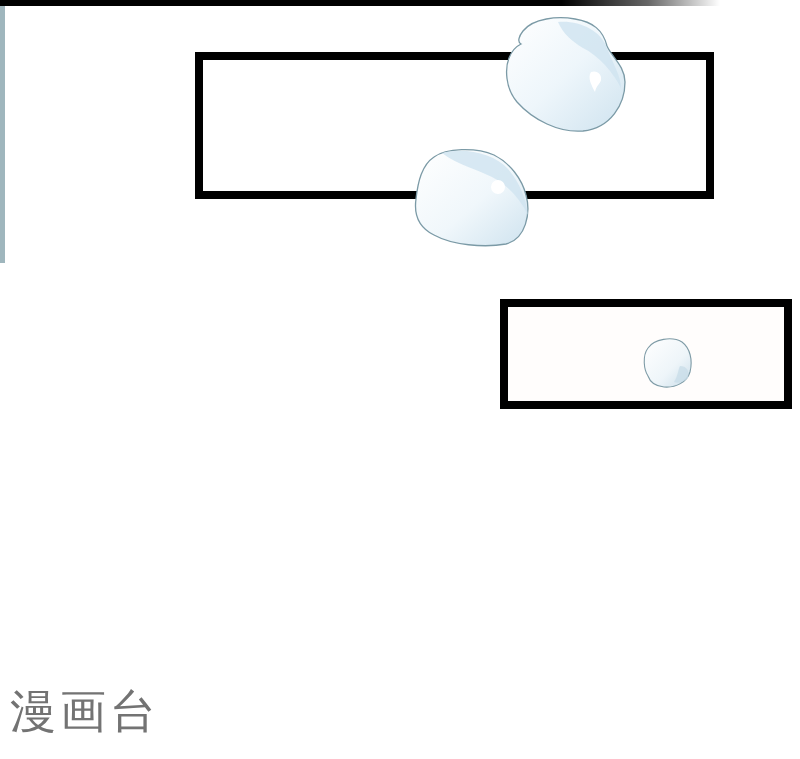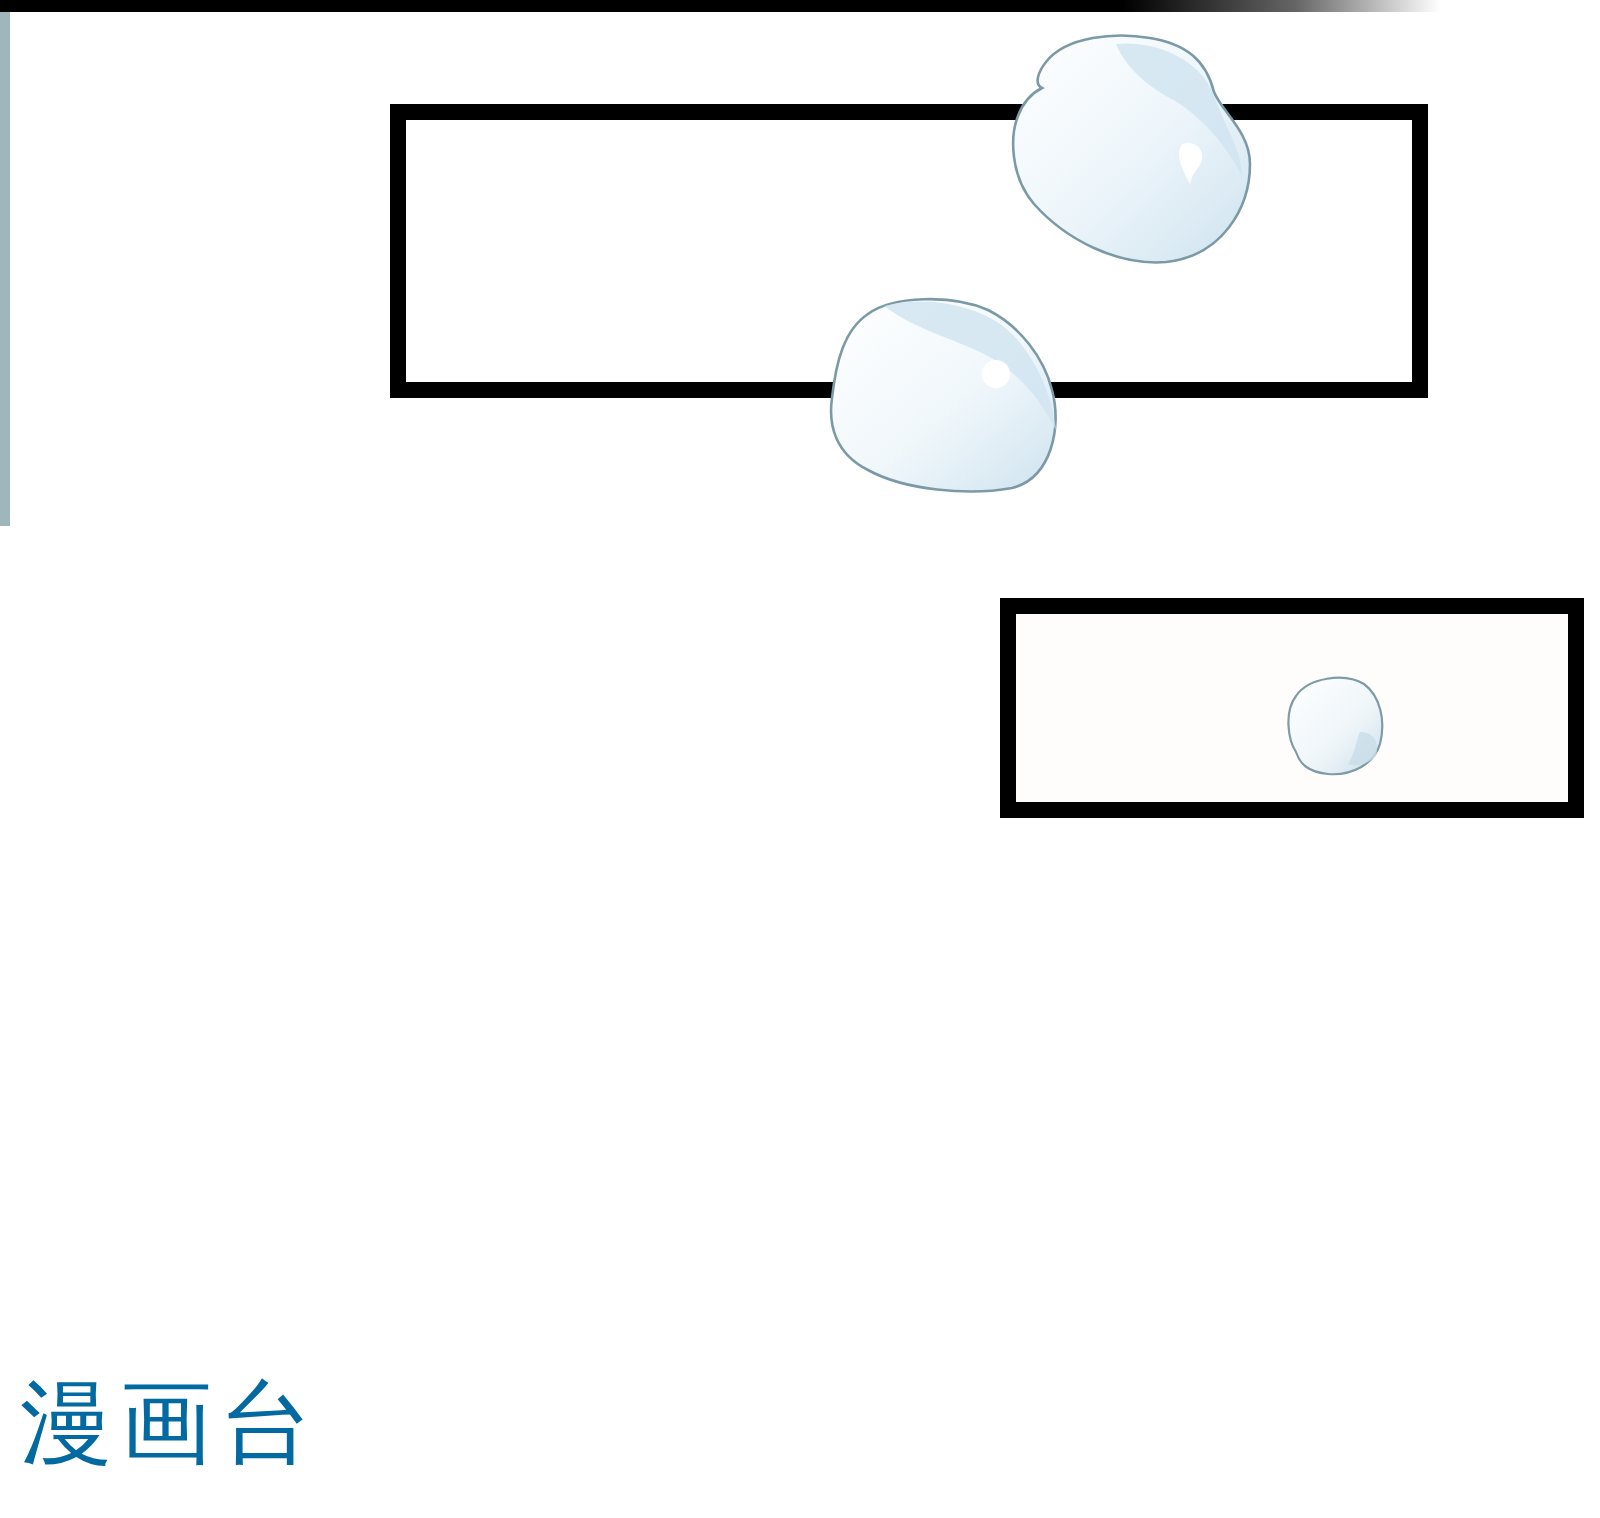--- a/index.html
+++ b/index.html
@@ -17,21 +17,21 @@
       background: #9fb6bd;
     }
     .panel-box {
       position: absolute; box-sizing: border-box; border: 8px solid #000; background: #fff;
     }
     .box1 { left: 195px; top: 52px; width: 519px; height: 147px; }
     .box2 { left: 500px; top: 299px; width: 292px; height: 110px; background: #fffdfc; }
     svg.drop { position: absolute; overflow: visible; }
     .watermark {
       position: absolute; left: 10px; top: 688px;
-      font-size: 46px; letter-spacing: 4px; color: #0369a1; line-height: 1;
+      font-size: 46px; letter-spacing: 4px; color: #737373; line-height: 1;
     }
   </style>
 </head>
 <body>
 
 <div class="top-line"></div>
 <div class="left-bar"></div>
 
 <div class="panel-box box1"></div>
 <div class="panel-box box2"></div>

